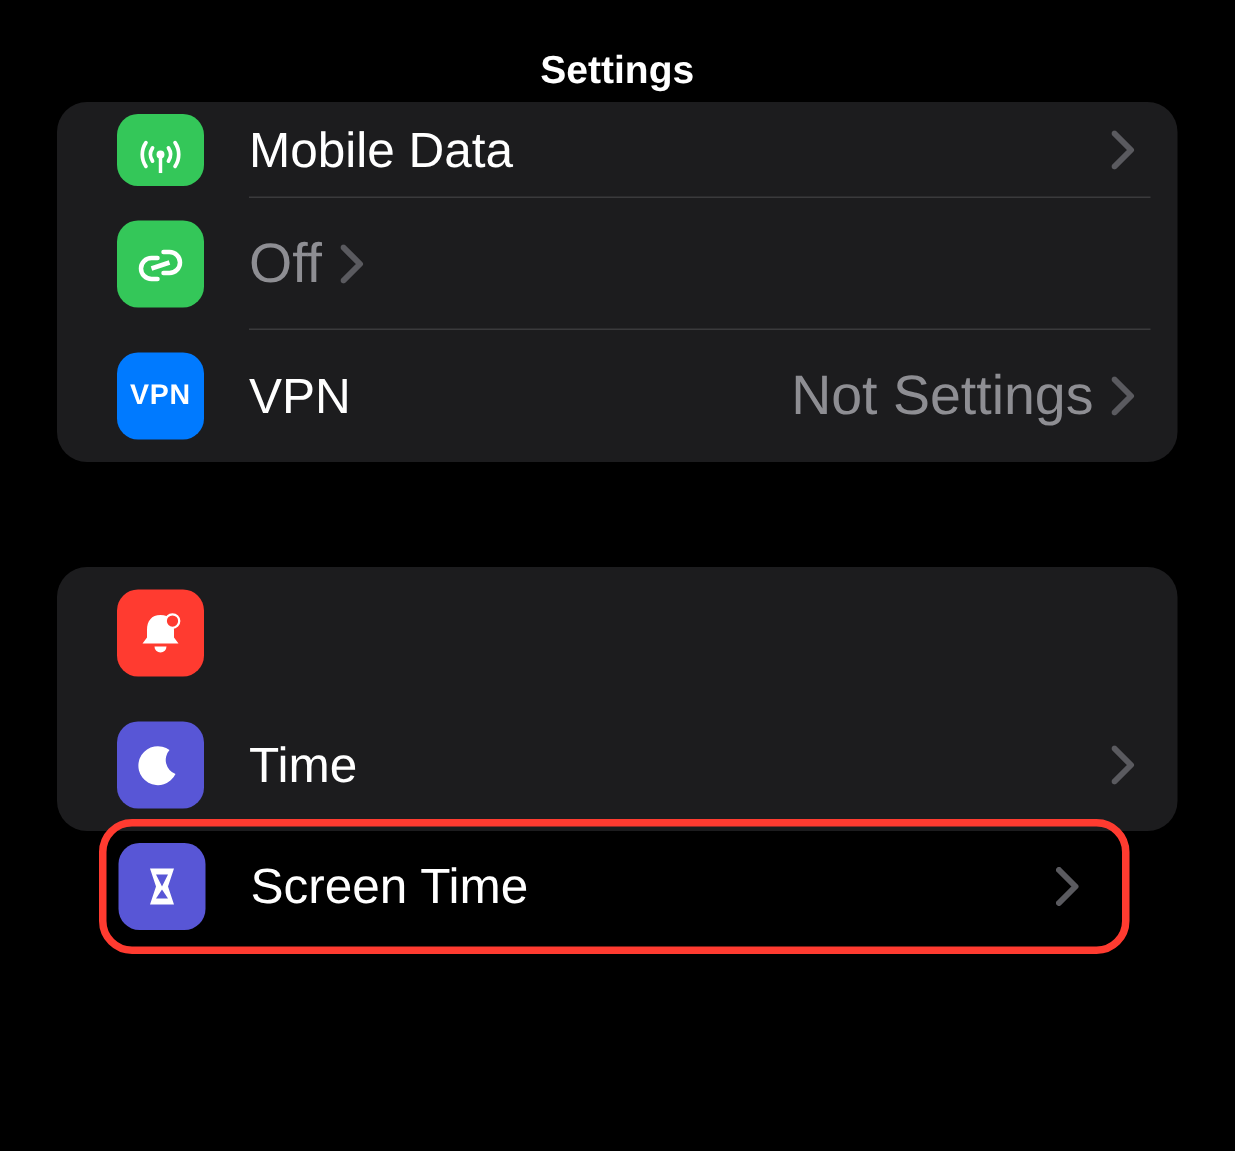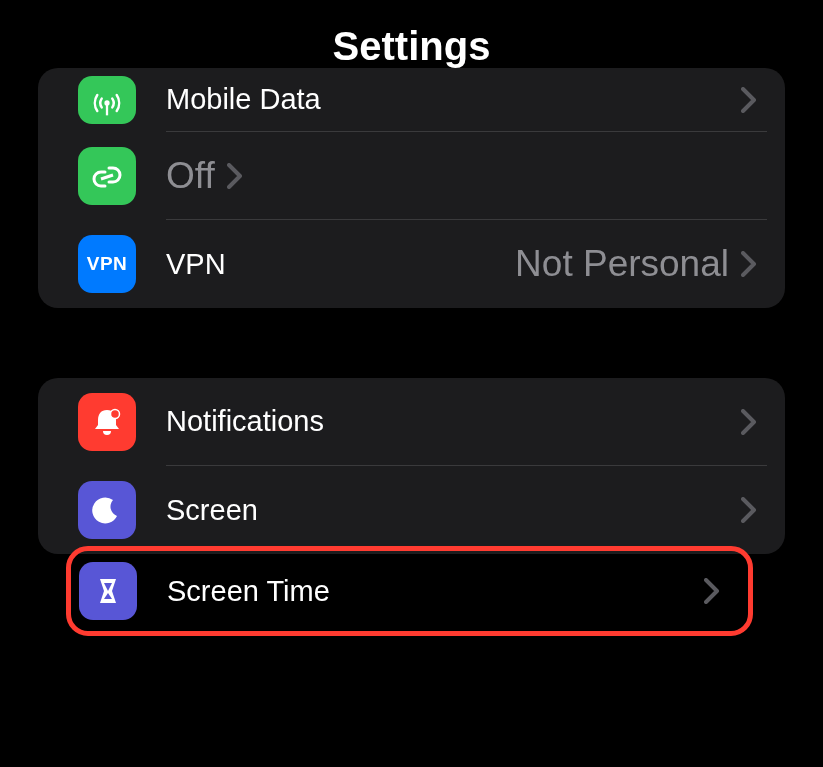--- a/index.html
+++ b/index.html
@@ -16,21 +16,21 @@
     }
     .header {
       height: 92px;
       display: flex;
       align-items: center;
       justify-content: center;
       background: #000;
     }
     .header-title {
       color: #fff;
-      font-size: 40px;
+      font-size: 26px;
       font-weight: 700;
     }
     .content {
       padding: 0 38px;
     }
     .group {
       background: #1c1c1e;
       border-radius: 20px;
       overflow: hidden;
       margin-bottom: 70px;
@@ -59,21 +59,21 @@
       width: 58px;
       height: 58px;
       border-radius: 14px;
       display: flex;
       align-items: center;
       justify-content: center;
       flex-shrink: 0;
     }
     .row-label {
       color: #fff;
-      font-size: 29px;
+      font-size: 33px;
       font-weight: 400;
       flex: 1;
     }
     .row-value {
       color: #8e8e93;
       font-size: 37px;
       margin-right: 12px;
     }
     .chevron {
       color: #5a5a5f;
@@ -166,56 +166,50 @@
         </svg>
       </div>
     </div>
 
     <div class="row">
       <div class="icon-box bg-blue">
         <span class="vpn-text">VPN</span>
       </div>
       <div class="row-content">
         <div class="row-label">VPN</div>
-        <div class="row-value">Not Personal</div>
+        <div class="row-value">Not Settings</div>
         <svg class="chevron" width="16" height="26" viewBox="0 0 16 26">
           <path d="M2 2 L13 13 L2 24" stroke="#5a5a5f" stroke-width="4" fill="none" stroke-linecap="round" stroke-linejoin="round"></path>
         </svg>
       </div>
     </div>
 
   </div>
 
   <div class="group">
 
     <div class="row">
       <div class="icon-box bg-red">
         <svg width="36" height="36" viewBox="0 0 36 36">
           <path d="M18 6 C12 6 9 10 9 16 L9 21 L6 25 L30 25 L27 21 L27 16 C27 10 24 6 18 6 Z" fill="#fff"></path>
           <path d="M14 27 A4 4 0 0 0 22 27 Z" fill="#fff"></path>
           <circle cx="26" cy="10" r="4.5" fill="#ff3b30" stroke="#fff" stroke-width="1.5"></circle>
         </svg>
       </div>
-      <div class="row-content">
-        <div class="row-label">Notifications</div>
-        <svg class="chevron" width="16" height="26" viewBox="0 0 16 26">
-          <path d="M2 2 L13 13 L2 24" stroke="#5a5a5f" stroke-width="4" fill="none" stroke-linecap="round" stroke-linejoin="round"></path>
-        </svg>
-      </div>
     </div>
 
 
     <div class="row">
       <div class="icon-box bg-indigo">
         <svg width="36" height="36" viewBox="0 0 36 36">
           <path d="M24 8 A13 13 0 1 0 28 24 A10 10 0 0 1 24 8 Z" fill="#fff"></path>
         </svg>
       </div>
       <div class="row-content">
-        <div class="row-label">Screen</div>
+        <div class="row-label">Time</div>
         <svg class="chevron" width="16" height="26" viewBox="0 0 16 26">
           <path d="M2 2 L13 13 L2 24" stroke="#5a5a5f" stroke-width="4" fill="none" stroke-linecap="round" stroke-linejoin="round"></path>
         </svg>
       </div>
     </div>
 
   </div>
 
   <div class="highlight-box" style="margin-top:-78px;margin-left:28px;">
     <div class="row">

